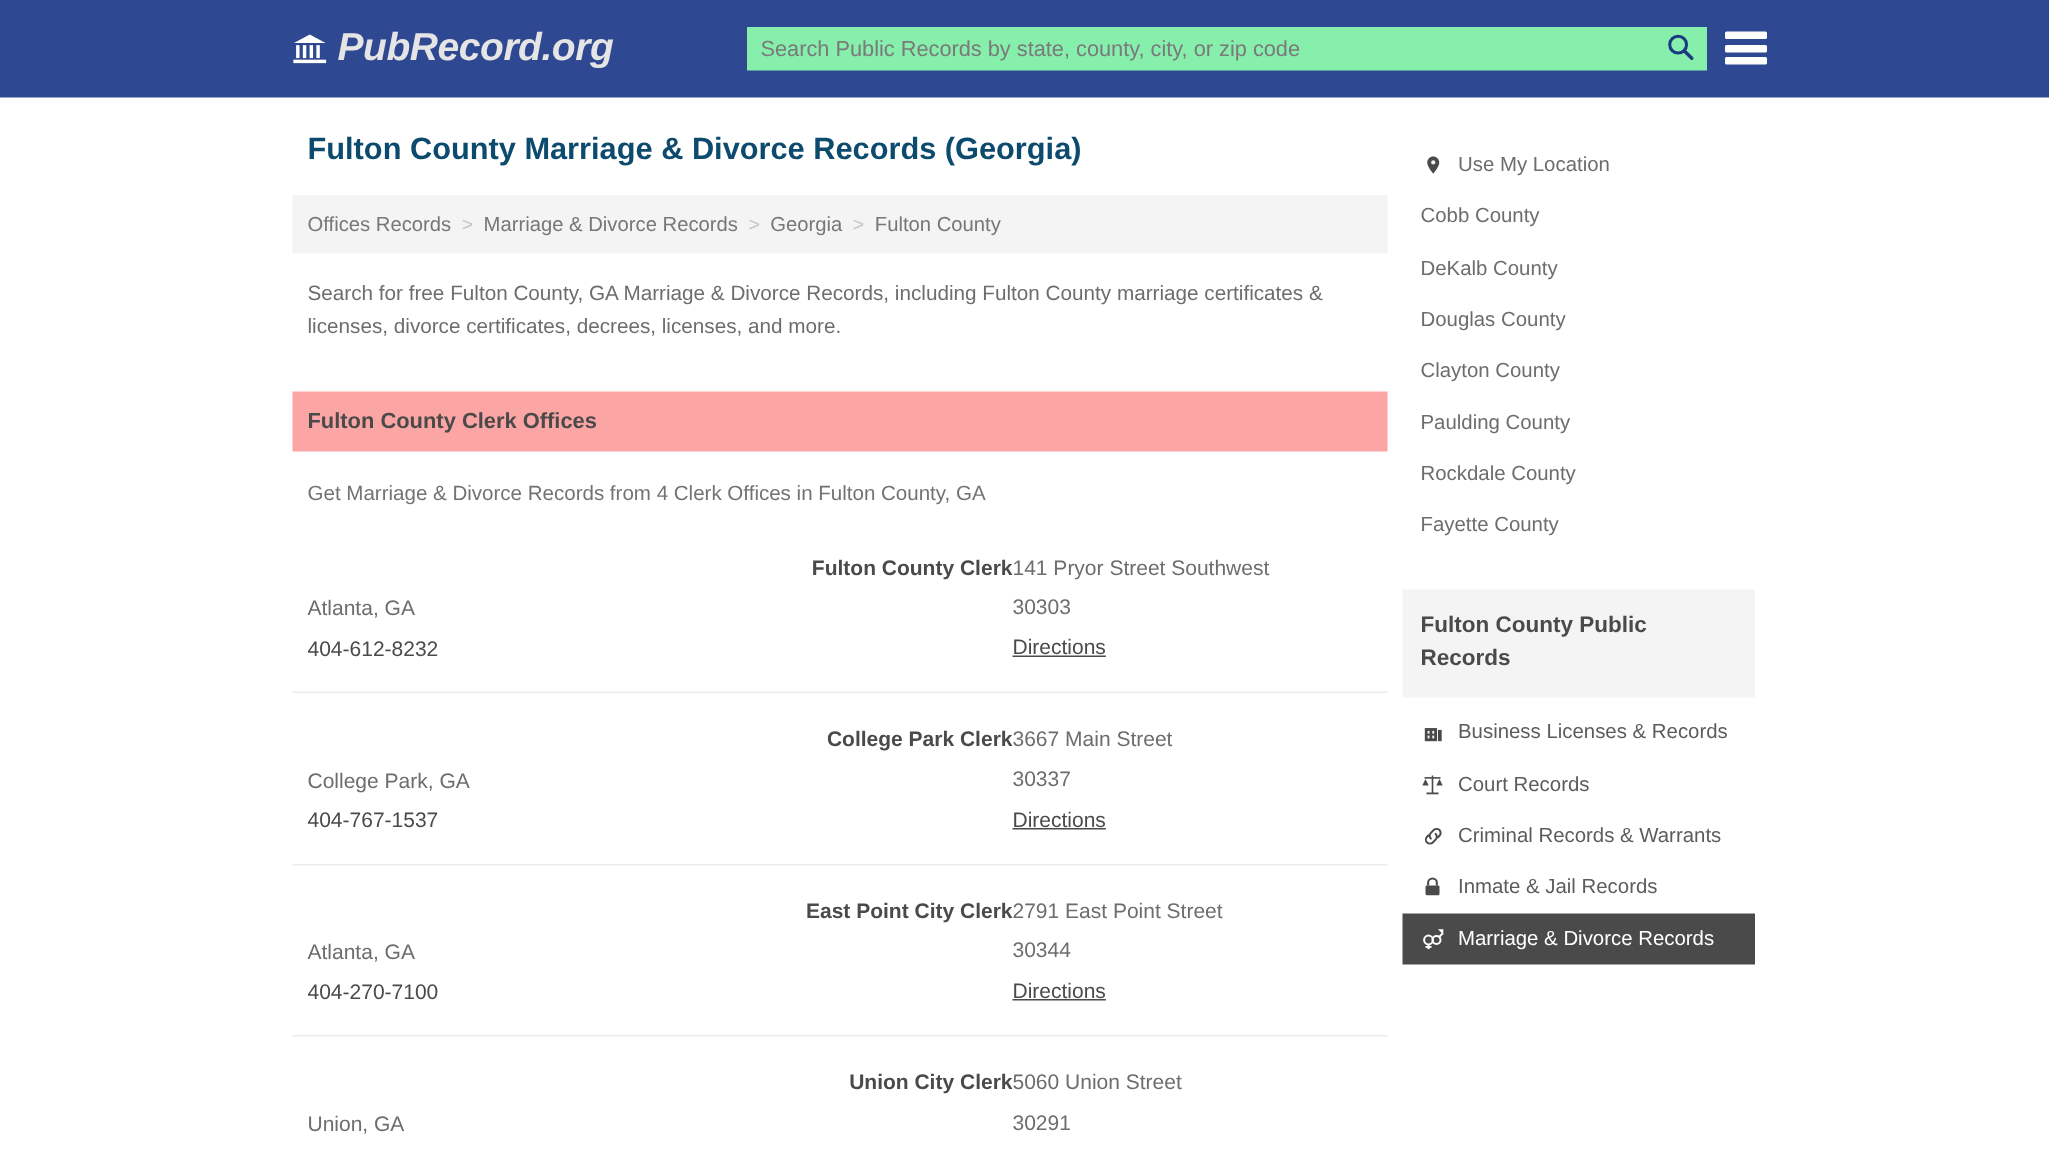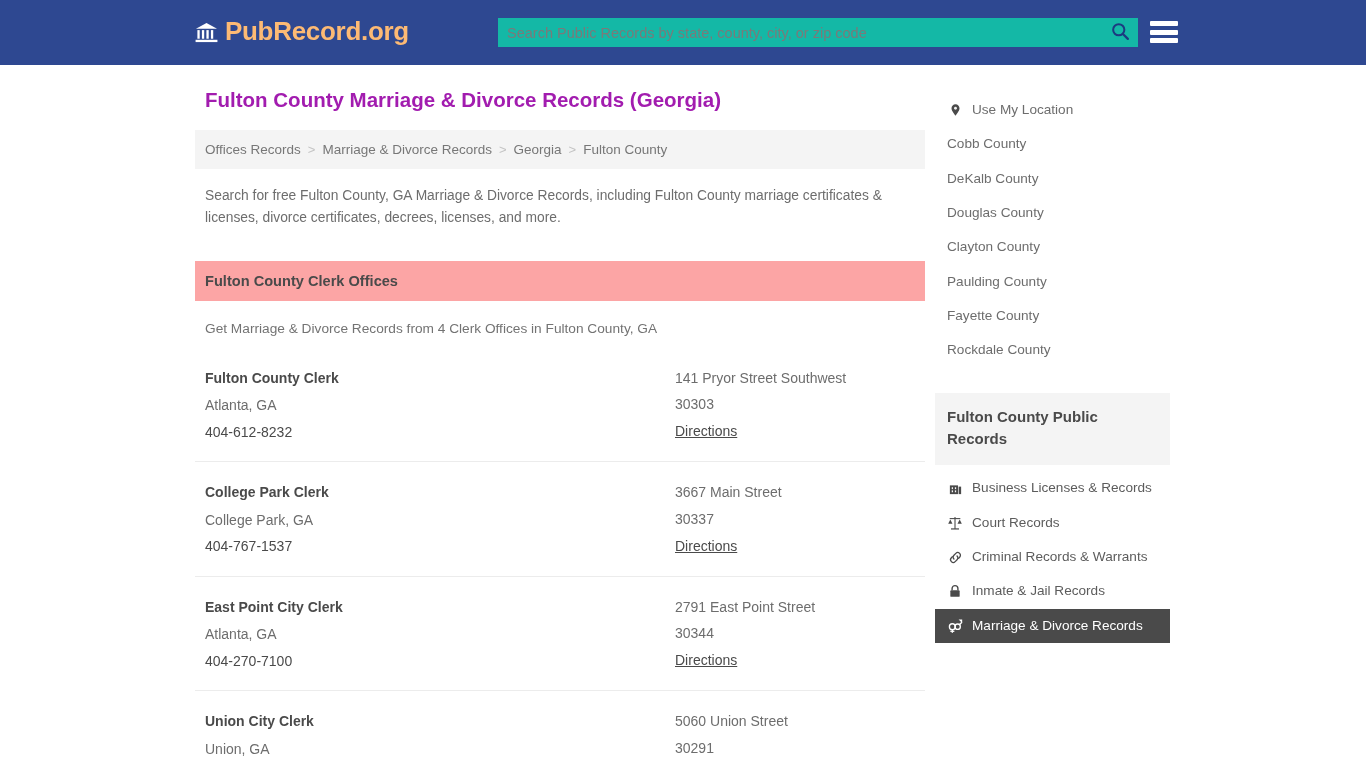--- a/index.html
+++ b/index.html
@@ -21,40 +21,41 @@
     align-items: center;
     position: relative;
   }
   .brand {
     position: absolute;
     left: 195px;
     top: 18px;
     display: flex;
     align-items: center;
     gap: 7px;
-    color: #fdba74;
+    color: #e5e5e5;
     font-size: 26px;
     font-weight: bold;
     letter-spacing: -0.3px;
     text-decoration: none;
     line-height: 1;
+    font-style: italic;
   }
   .bank-icon {
     width: 23px; height: 23px;
     display: inline-block;
     position: relative;
     top: 1px;
   }
   .search-wrap {
     position: absolute;
     left: 498px;
     top: 18px;
     width: 640px;
     height: 29px;
-    background: #14b8a6;
+    background: #86efac;
     display: flex;
     align-items: center;
   }
   .search-input {
     flex: 1;
     border: 0;
     outline: none;
     height: 100%;
     padding: 0 10px 0 9px;
     font-family: "Liberation Sans", "DejaVu Sans", sans-serif;
@@ -106,21 +107,21 @@
   
   .main-col {
     width: 730px;
     margin-left: 195px;
     padding-top: 22px;
   }
   h1.page-title {
     margin: 0 0 17px 10px;
     font-size: 20.5px;
     line-height: 1.25;
-    color: #a21caf;
+    color: #0c4a6e;
     font-weight: bold;
   }
   .breadcrumb {
     background: #f4f4f4;
     padding: 12px 10px 12px 10px;
     font-size: 13.5px;
     color: #777777;
     display: flex;
     align-items: center;
     flex-wrap: wrap;
@@ -162,20 +163,21 @@
     border-bottom: 1px solid #ececec;
   }
   .office-row:last-child { border-bottom: 0; }
   .office-left  { width: 470px; }
   .office-right { flex: 1; }
   .office-name {
     font-size: 14px;
     font-weight: bold;
     color: #4a4a4a;
     line-height: 1.95;
+    text-align: right;
   }
   .office-city, .office-zip, .office-street {
     font-size: 14px;
     color: #6d6d6d;
     line-height: 1.9;
   }
   .office-phone {
     font-size: 14px;
     color: #4a4a4a;
     line-height: 1.9;
@@ -368,24 +370,24 @@
         <a class="side-link" href="#">
           <span>Douglas County</span>
         </a>
         <a class="side-link" href="#">
           <span>Clayton County</span>
         </a>
         <a class="side-link" href="#">
           <span>Paulding County</span>
         </a>
         <a class="side-link" href="#">
+          <span>Rockdale County</span>
+        </a>
+        <a class="side-link" href="#">
           <span>Fayette County</span>
-        </a>
-        <a class="side-link" href="#">
-          <span>Rockdale County</span>
         </a>
       </div>
 
       <div class="side-box-head second">Fulton County Public Records</div>
 
       <div class="records-links">
 
         <a class="side-link icon-link" href="#">
           <span class="side-ico">
             <svg viewBox="0 0 24 24" width="15" height="15" aria-hidden="true">

